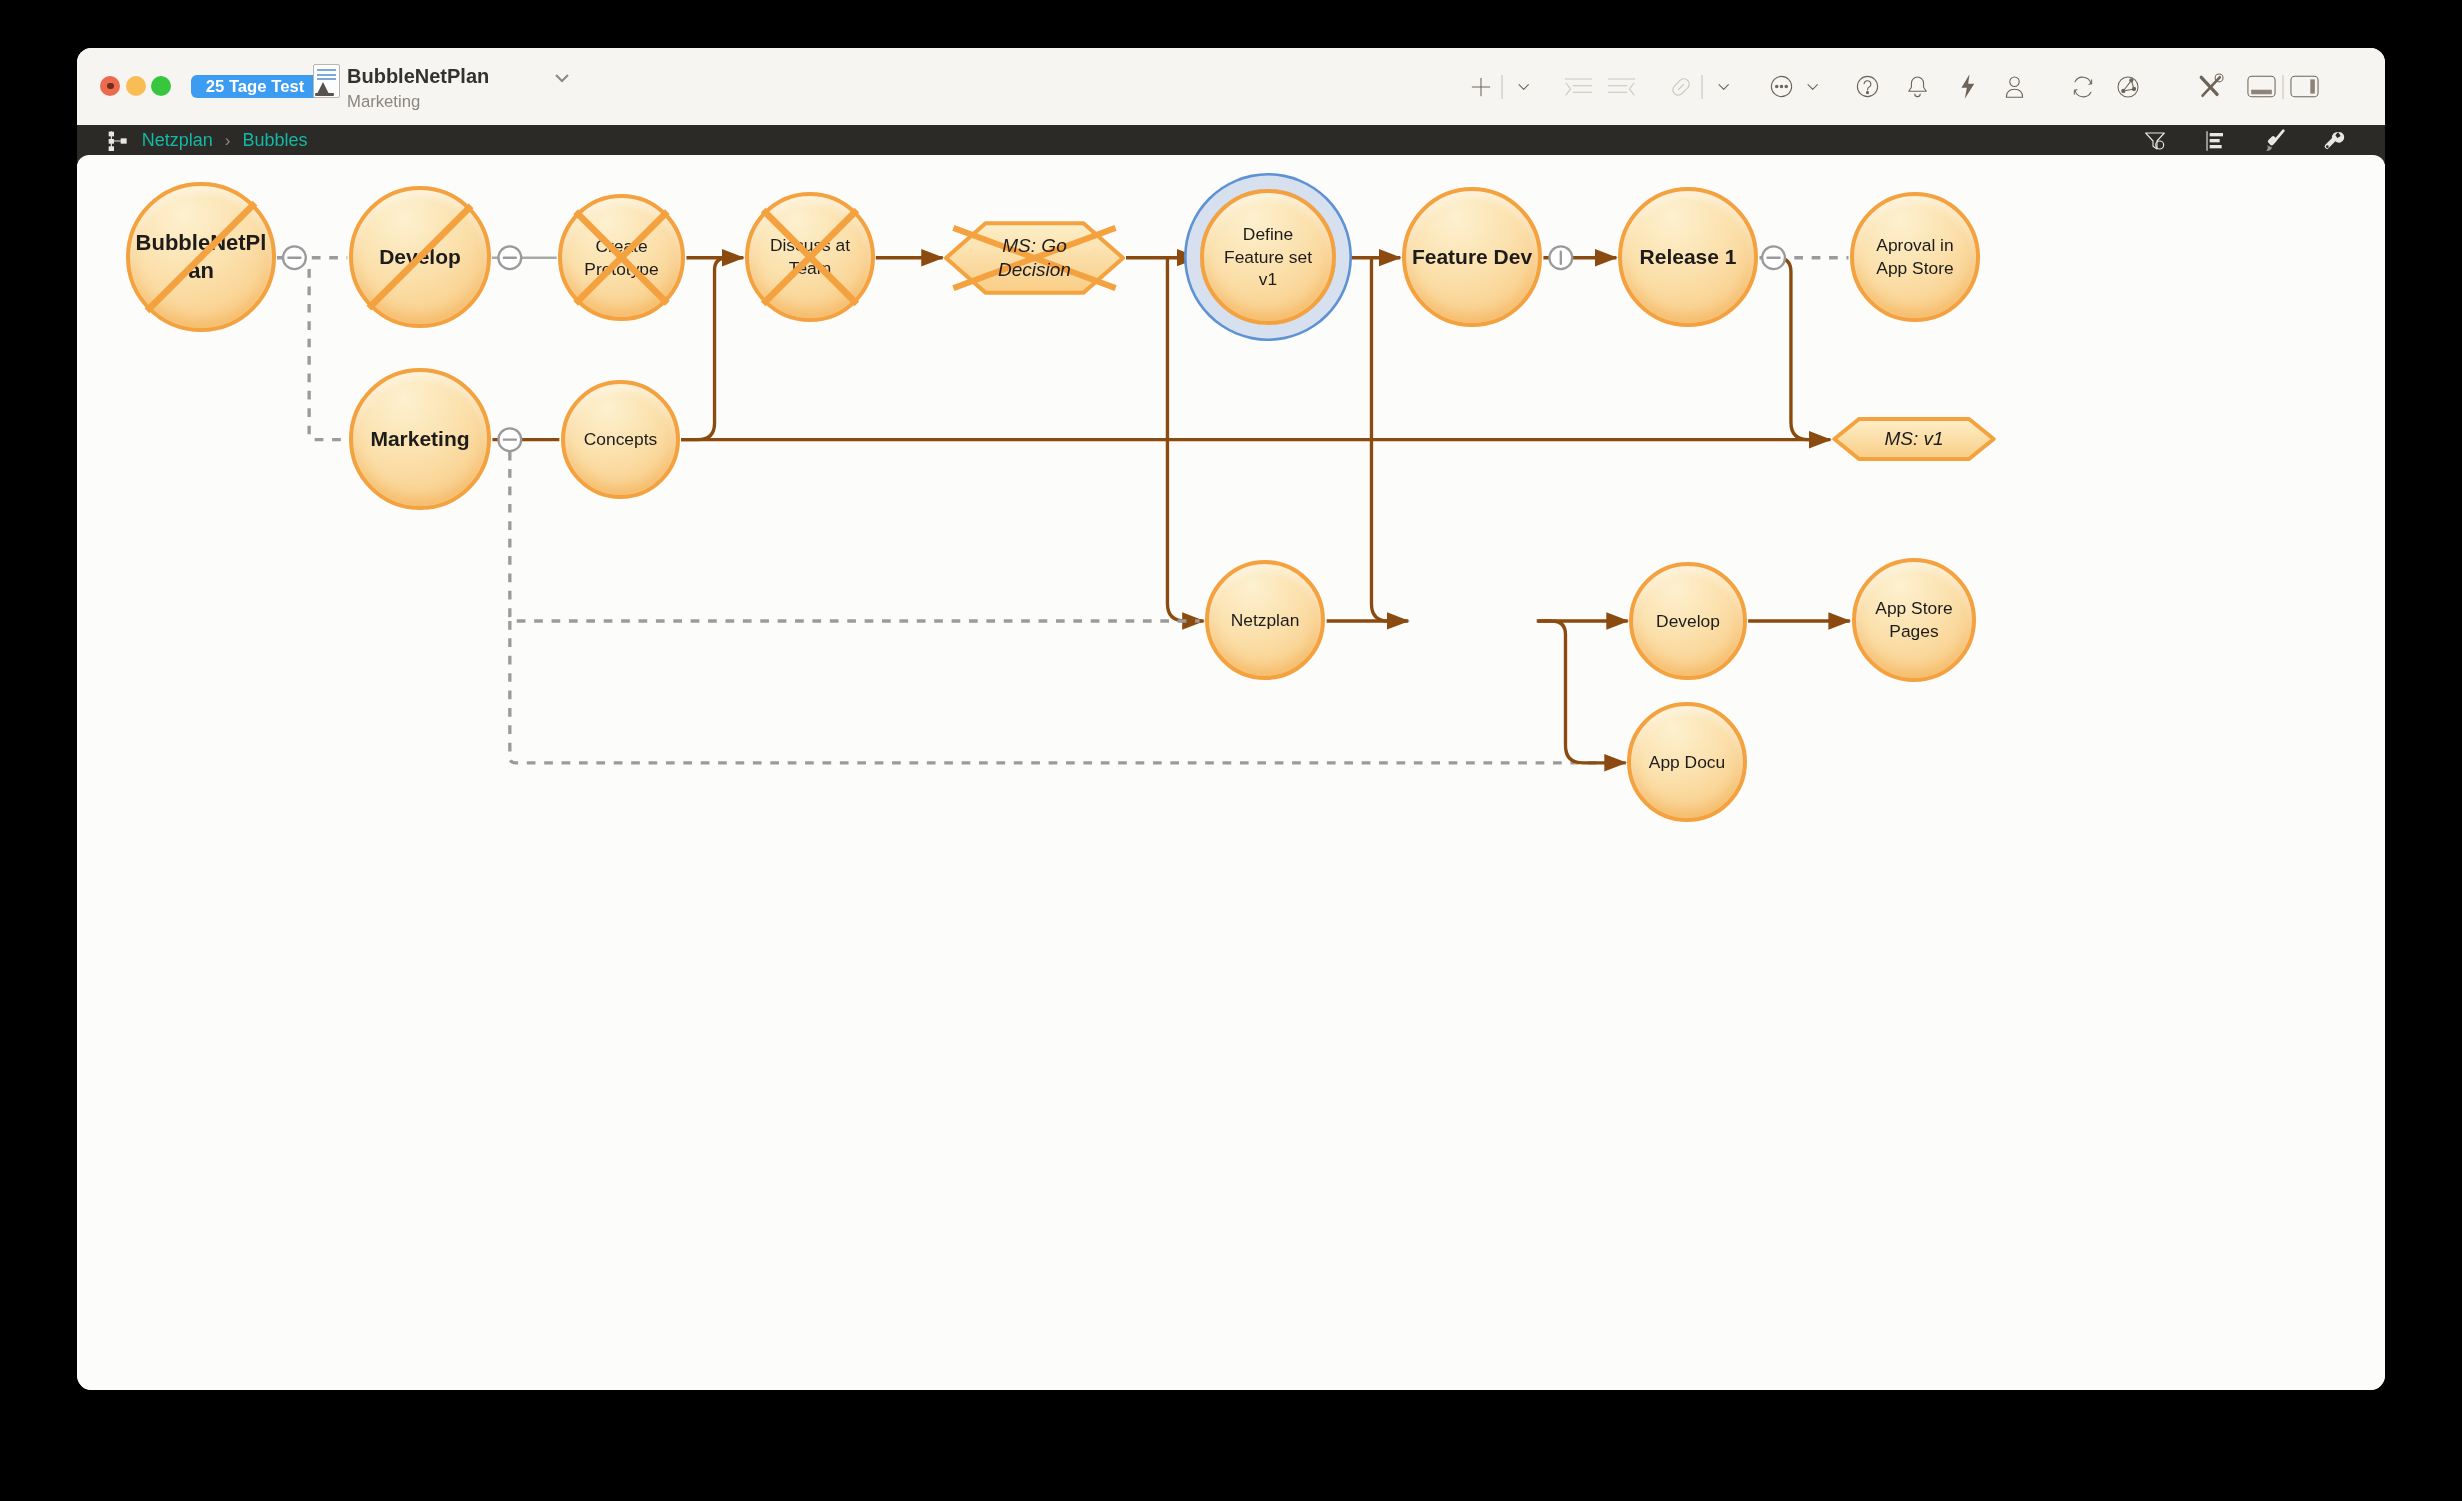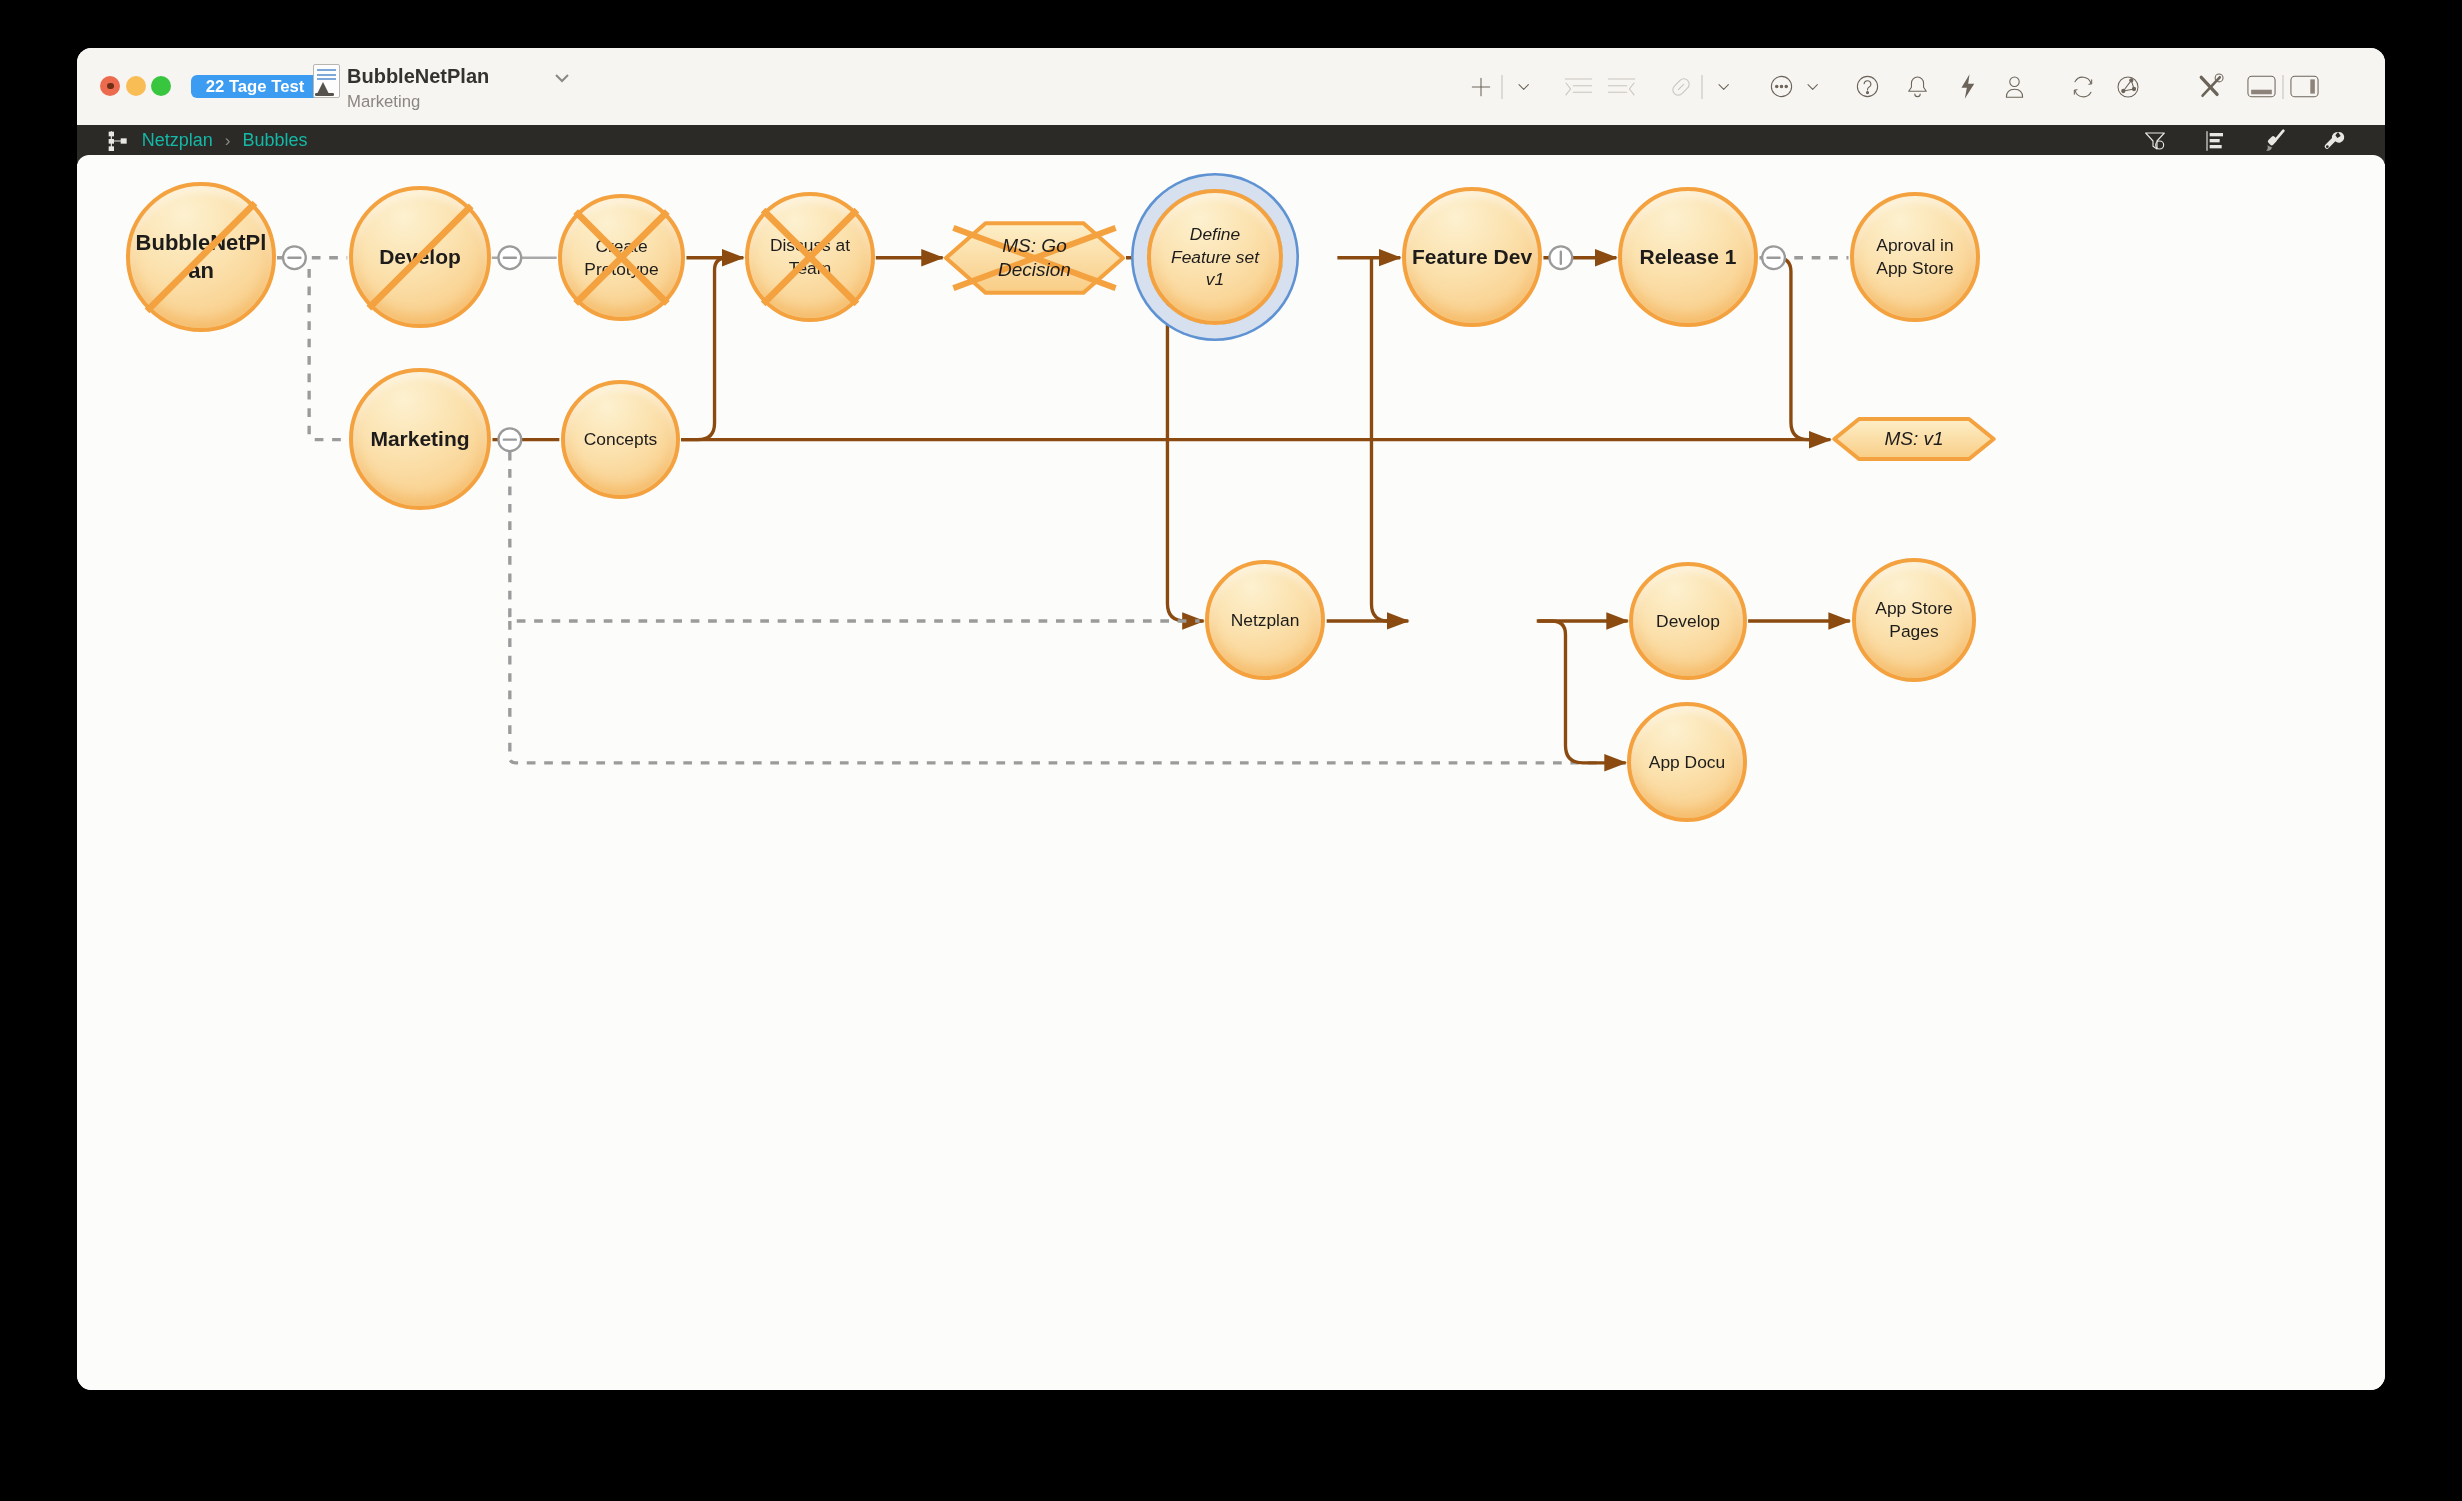--- a/index.html
+++ b/index.html
@@ -63,21 +63,21 @@
 
 <div class="window">
 
   <div class="titlebar">
     <div class="light" style="left:23.4px;background:#ec6a4e;">
         <div class="dot"></div>
       </div>
     <div class="light" style="left:49px;background:#f9bd56;"></div>
     <div class="light" style="left:74px;background:#39c63f;"></div>
 
-    <div class="badge">22 Tage Test</div>
+    <div class="badge">25 Tage Test</div>
 
     <div class="doc-icon">
       <div class="ln" style="top:4px"></div>
         <div class="ln" style="top:8.7px"></div>
         <div class="ln" style="top:13.4px"></div>
       <div class="hat2"></div>
         <div class="hat-brim"></div>
     </div>
     <div class="title-text">BubbleNetPlan</div>
     <div class="title-chev" style="left:475px;">
@@ -310,21 +310,21 @@
                 <stop offset="0" stop-color="#fdefc9"></stop>
                 <stop offset="1" stop-color="#f9cd85"></stop>
               </linearGradient>
             </defs>
             <polygon points="3,55 62,3 208,3 267,55 208,107 62,107" fill="url(#hg-ms-go-decision)" stroke="#f4a23f" stroke-width="6" stroke-linejoin="round"></polygon>
             <line x1="14" y1="10" x2="256" y2="100" stroke="#f4a23f" stroke-width="9"></line>
             <line x1="256" y1="10" x2="14" y2="100" stroke="#f4a23f" stroke-width="9"></line>
           </svg>
           <div class="hexlabel">MS: Go<br>Decision</div>
         </div>
-        <div class="node selected" style="left: 1070px; top: 34px; width: 128px; height: 128px; font-style: italic;">
+        <div class="node selected" style="left: 1123px; top: 34px; width: 128px; height: 128px;">
           <span>Define<br>Feature set<br>v1</span>
         </div>
         <div class="node bold" style="left: 1325px; top: 32px; width: 132px; height: 132px;">
           <span>Feature Dev</span>
         </div>
         <div class="node bold" style="left: 1541px; top: 32px; width: 132px; height: 132px;">
           <span>Release 1</span>
         </div>
         <div class="node" style="left: 1773px; top: 37px; width: 122px; height: 122px;">
           <span>Aproval in<br>App Store</span>

